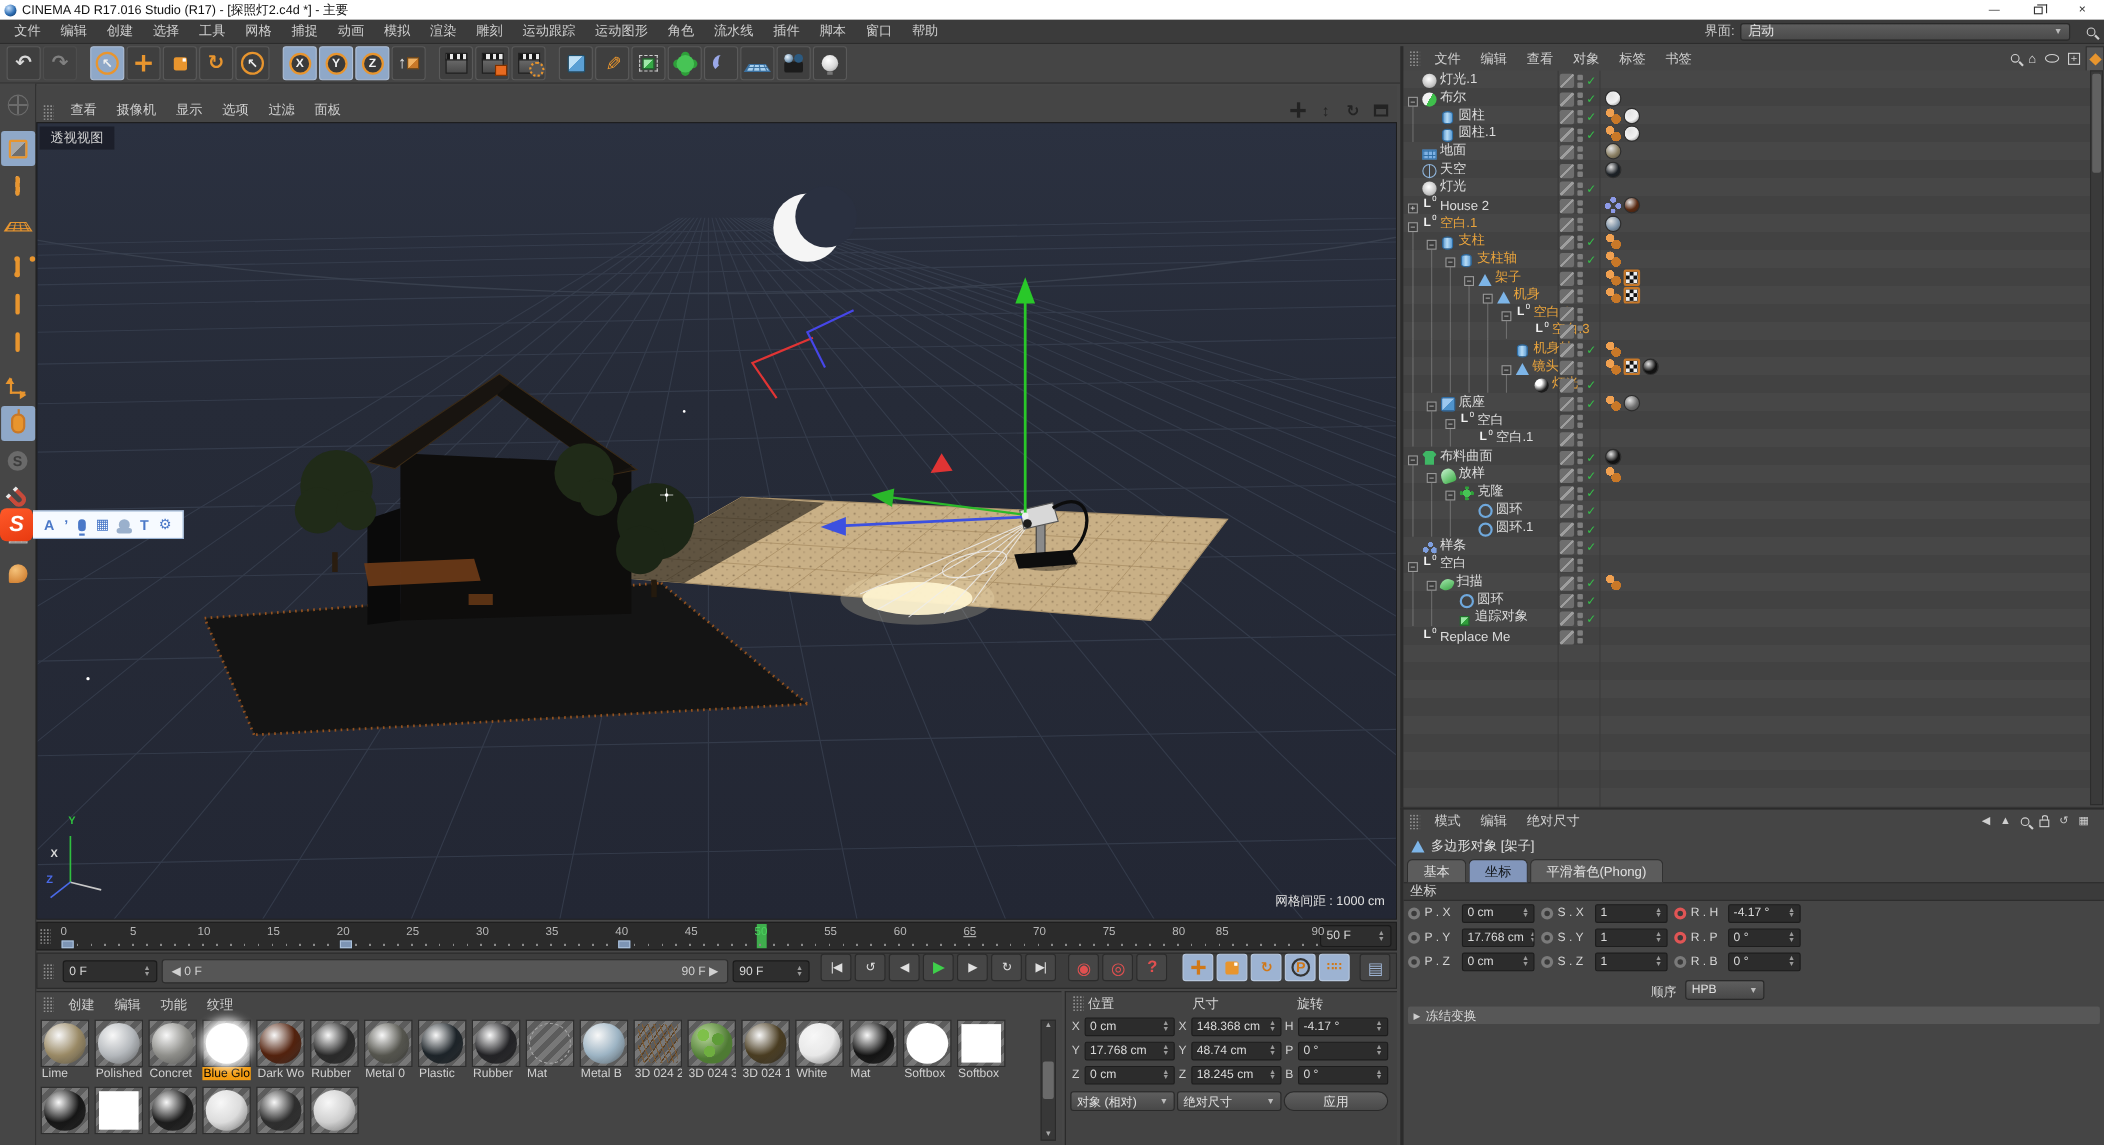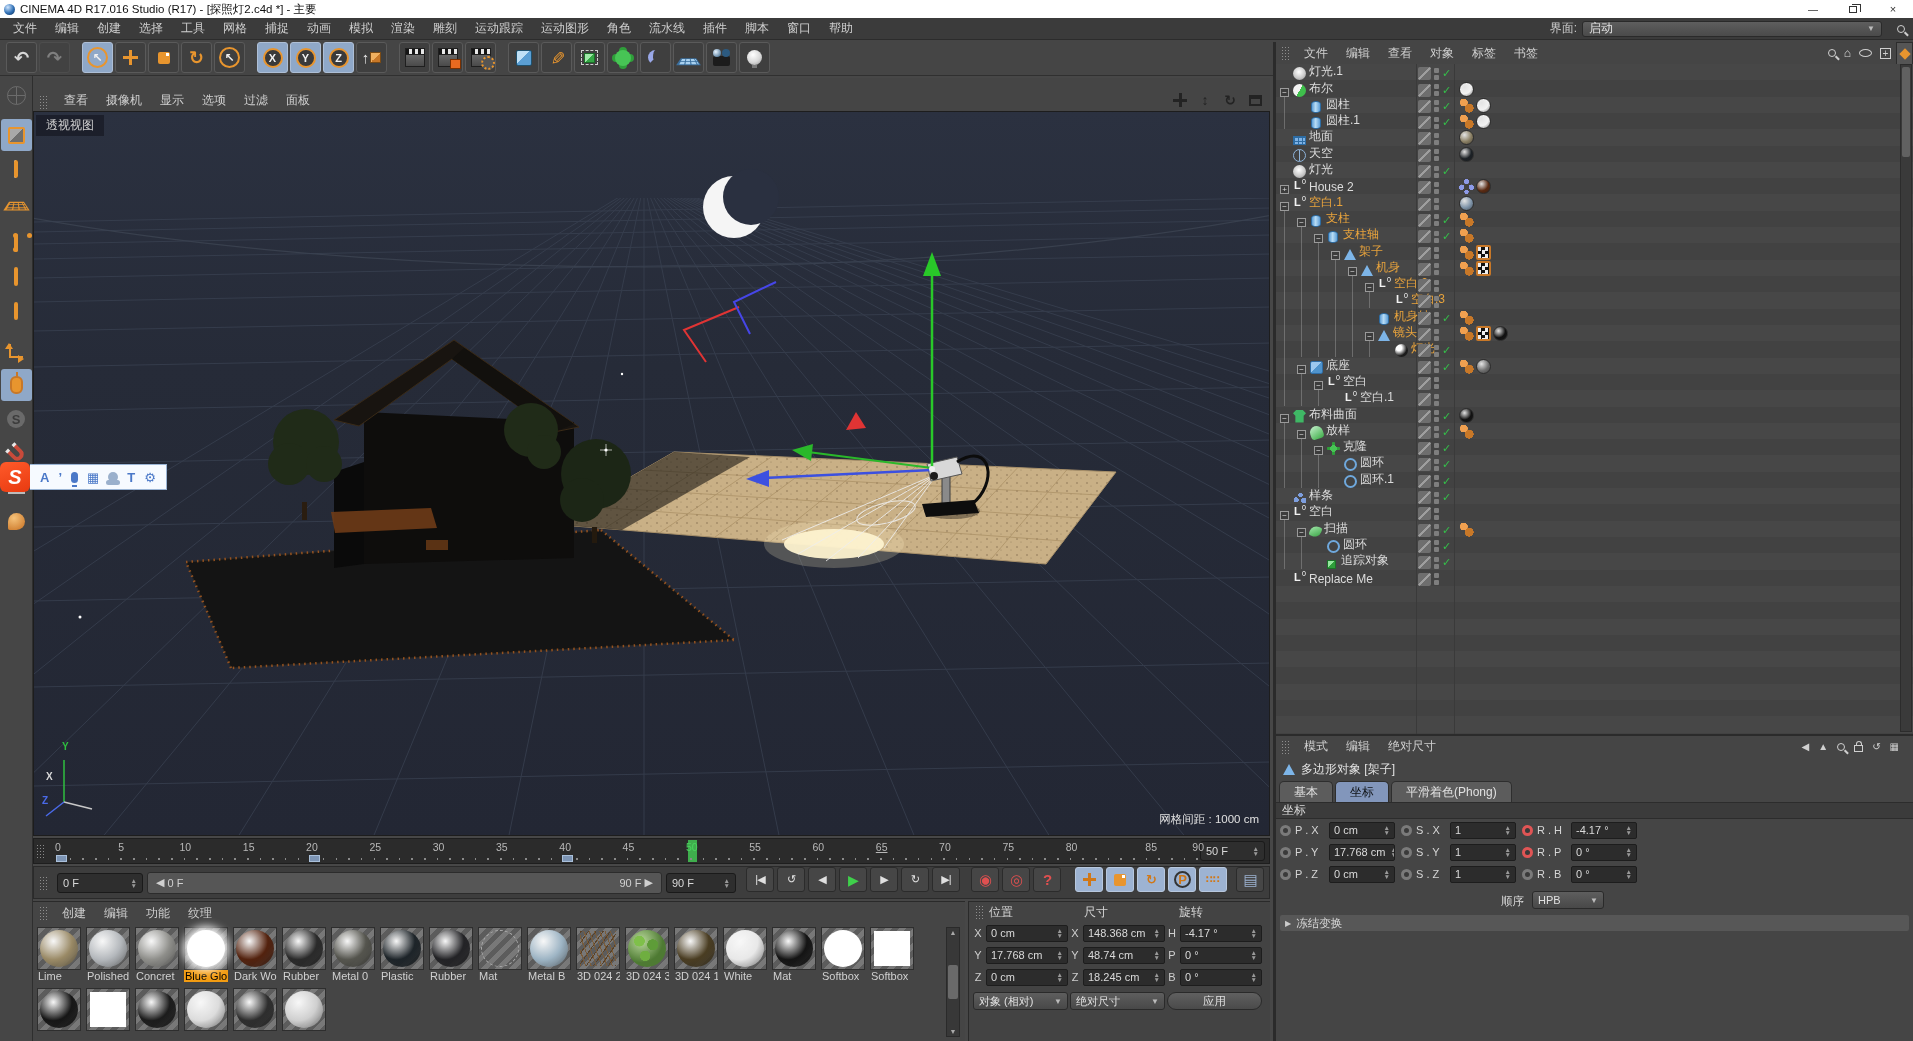--- a/index.html
+++ b/index.html
@@ -642,21 +642,21 @@
         <span class="tick-num" style="left: 450.1px;">35</span>
         <span class="tick-num" style="left: 513.4px;">40</span>
         <span class="tick-num" style="left: 576.7px;">45</span>
         <span class="tick-num cur" style="left: 640px;">50</span>
         <span class="tick-num" style="left: 703.3px;">55</span>
         <span class="tick-num" style="left: 766.6px;">60</span>
         <span class="tick-num" style="left: 829.9px; text-decoration: underline;">65</span>
         <span class="tick-num" style="left: 893.2px;">70</span>
         <span class="tick-num" style="left: 956.5px;">75</span>
         <span class="tick-num" style="left: 1019.8px;">80</span>
-        <span class="tick-num" style="left: 1089px; padding-left: 16px;">85</span>
+        <span class="tick-num" style="left: 1049px; padding-left: 16px;">85</span>
         <span class="tick-num" style="left: 1146.4px;">90</span>
         <div id="tickdots"></div>
         <div class="keymark" style="left: 6px;"></div>
         <div class="keymark" style="left: 259.2px;"></div>
         <div class="keymark" style="left: 512.4px;"></div>
       </div>
     <div id="curframe" class="spinfld" style="width:74px">
       <span>50 F</span>
         <span class="spin">
           <span>▲</span>

